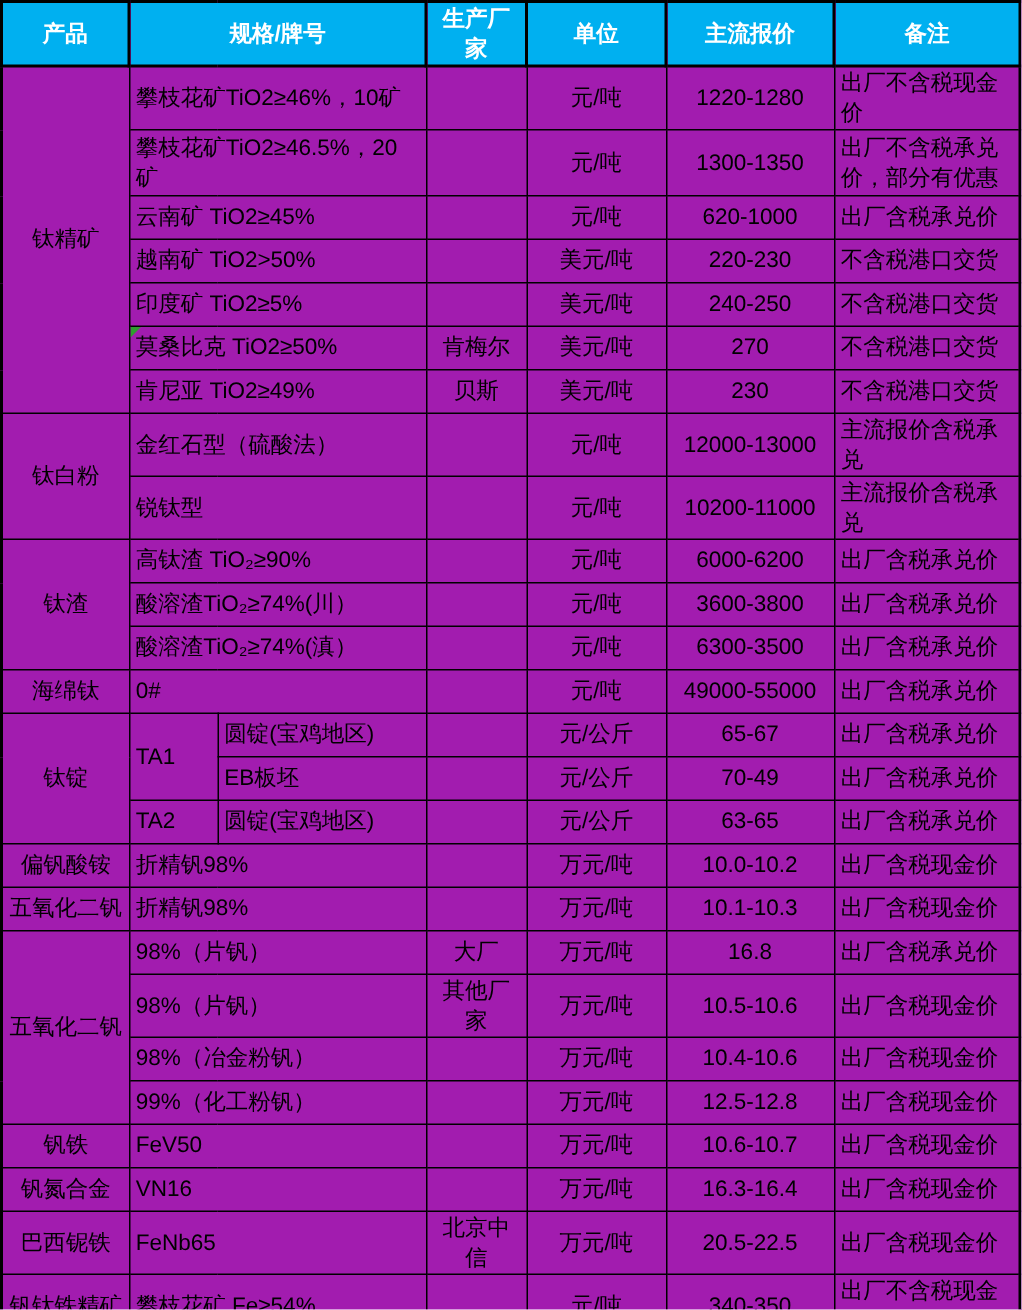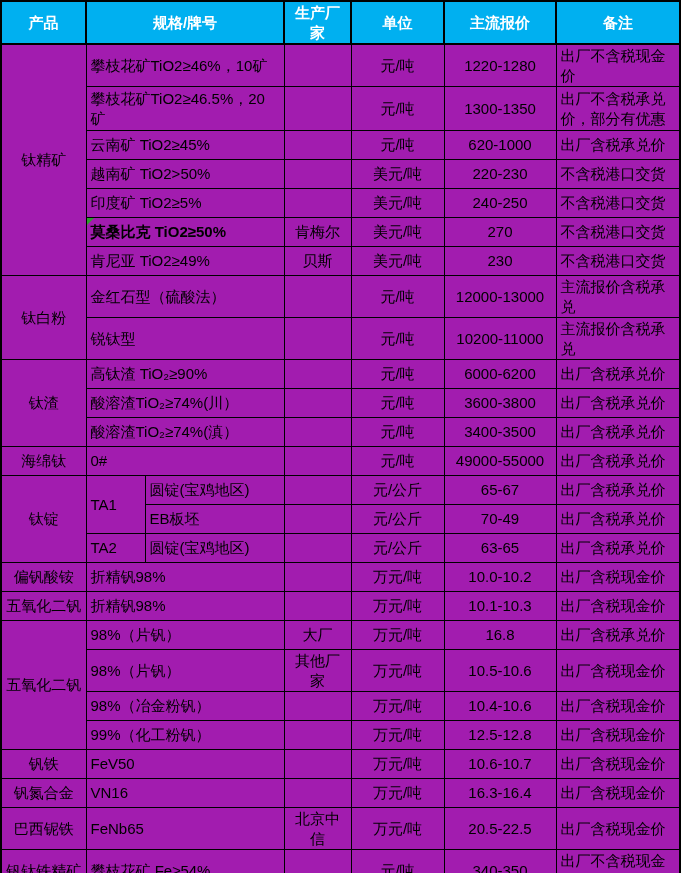--- a/index.html
+++ b/index.html
@@ -16,21 +16,21 @@
     line-height:1.3; vertical-align:middle; word-break:break-all;
   }
   thead th {
     background:#00B0F0; color:#ffffff; font-weight:bold;
     border:2px solid #000; height:30px; text-align:center; font-size:15px;
   }
   tbody tr { height:29px; }
   tbody tr.tall { height:44px; }
   td.c-product, td.c-grade, td.c-mfr, td.c-unit, td.c-price { text-align:center; }
   td.c-spec, td.c-note { text-align:left; }
-  td.rel { position:relative;font-weight:bold; }
+  td.rel { position:relative; }
   .comment-marker {
     position:absolute; top:0; left:0; width:0; height:0;
     border-top:7px solid #2e9e2e; border-right:7px solid transparent;
   }
 </style>
 </head>
 <body>
 
 <div class="page">
   <table class="price-table">
@@ -137,21 +137,21 @@
         <td class="c-spec" colspan="2">酸溶渣TiO₂≥74%(川）</td>
         <td class="c-mfr"></td>
         <td class="c-unit">元/吨</td>
         <td class="c-price">3600-3800</td>
         <td class="c-note">出厂含税承兑价</td>
       </tr>
       <tr>
         <td class="c-spec" colspan="2">酸溶渣TiO₂≥74%(滇）</td>
         <td class="c-mfr"></td>
         <td class="c-unit">元/吨</td>
-        <td class="c-price">3400-3500</td>
+        <td class="c-price">6300-3500</td>
         <td class="c-note">出厂含税承兑价</td>
       </tr>
 
       <tr>
         <td class="c-product">海绵钛</td>
         <td class="c-spec" colspan="2">0#</td>
         <td class="c-mfr"></td>
         <td class="c-unit">元/吨</td>
         <td class="c-price">49000-55000</td>
         <td class="c-note">出厂含税承兑价</td>

